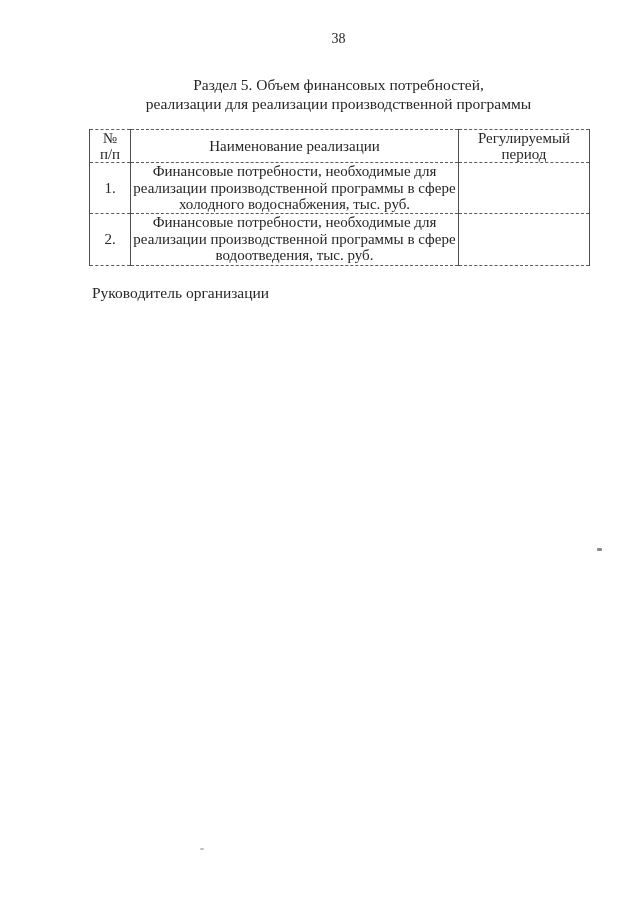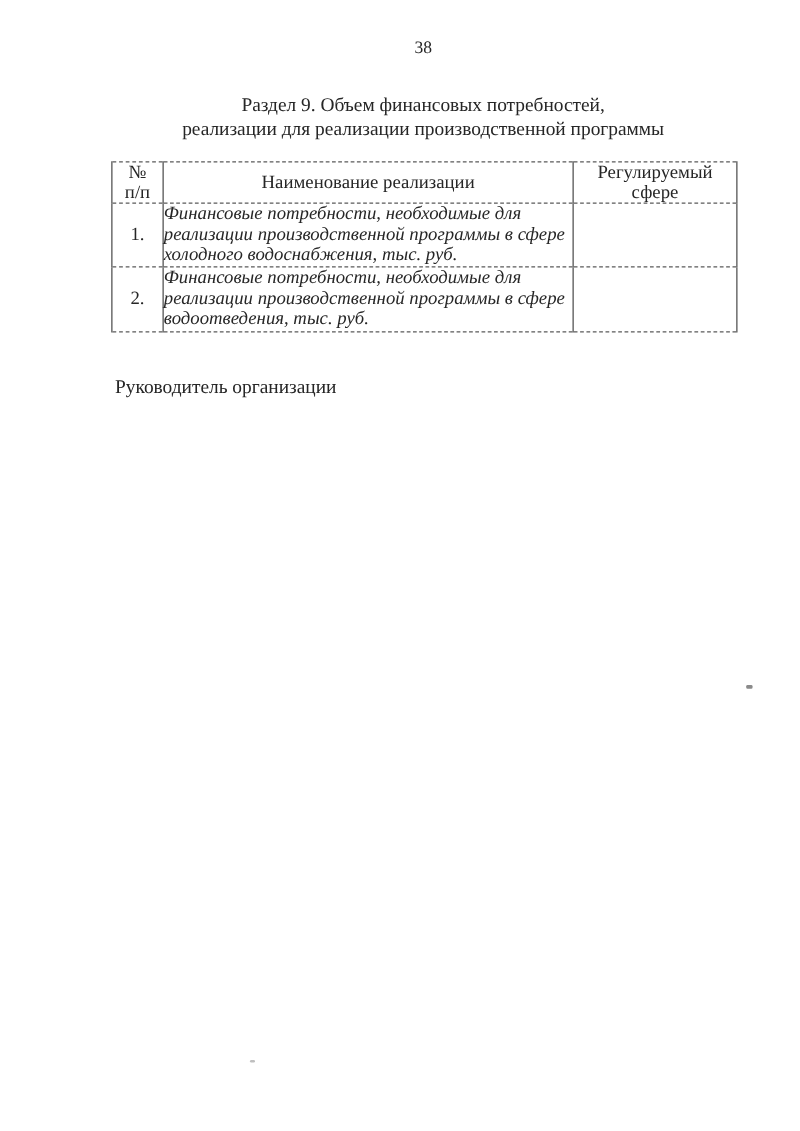--- a/index.html
+++ b/index.html
@@ -55,65 +55,64 @@
   .col-period{ width: 131px; }
   tr.header-row { height: 33px; }
   tr.body-row-1 { height: 50px; }
   tr.body-row-2 { height: 52px; }
   th.cell-center, td.cell-center {
     text-align: center;
     line-height: 16px;
     white-space: pre-line;
   }
   td.cell-name {
-    text-align: left;
+    text-align: center;
     padding-left: 12px;
     padding-right: 16px;
     line-height: 16.5px;
-    font-style: italic;
   }
   .signature {
     position: absolute;
     left: 92px;
-    top: 301px;
+    top: 284px;
     font-size: 15.5px;
   }
   .speck {
     position: absolute;
     background: #8a8a8a;
     border-radius: 1px;
   }
   .speck-1 { left: 597px; top: 548px; width: 5px; height: 3px; }
   .speck-2 { left: 200px; top: 848px; width: 4px; height: 2px; opacity: 0.55; }
 </style>
 </head>
 <body>
 
 <div class="page">
 
   <div class="content-center page-number">38</div>
 
   <div class="content-center doc-title">
-    <div>Раздел 9. Объем финансовых потребностей,</div>
+    <div>Раздел 5. Объем финансовых потребностей,</div>
     <div>реализации для реализации производственной программы</div>
   </div>
 
   <table class="fin-table">
     <colgroup>
       <col class="col-num">
       <col class="col-name">
       <col class="col-period">
     </colgroup>
     <thead>
       <tr class="header-row">
         <th class="cell-center">№
 п/п</th>
         <th class="cell-center">Наименование реализации</th>
         <th class="cell-center">Регулируемый
-сфере</th>
+период</th>
       </tr>
     </thead>
     <tbody>
       <tr class="body-row-1">
         <td class="cell-center">1.</td>
         <td class="cell-name">Финансовые потребности, необходимые для реализации производственной программы в сфере холодного водоснабжения, тыс. руб.</td>
         <td class="cell-center"></td>
       </tr>
       <tr class="body-row-2">
         <td class="cell-center">2.</td>

